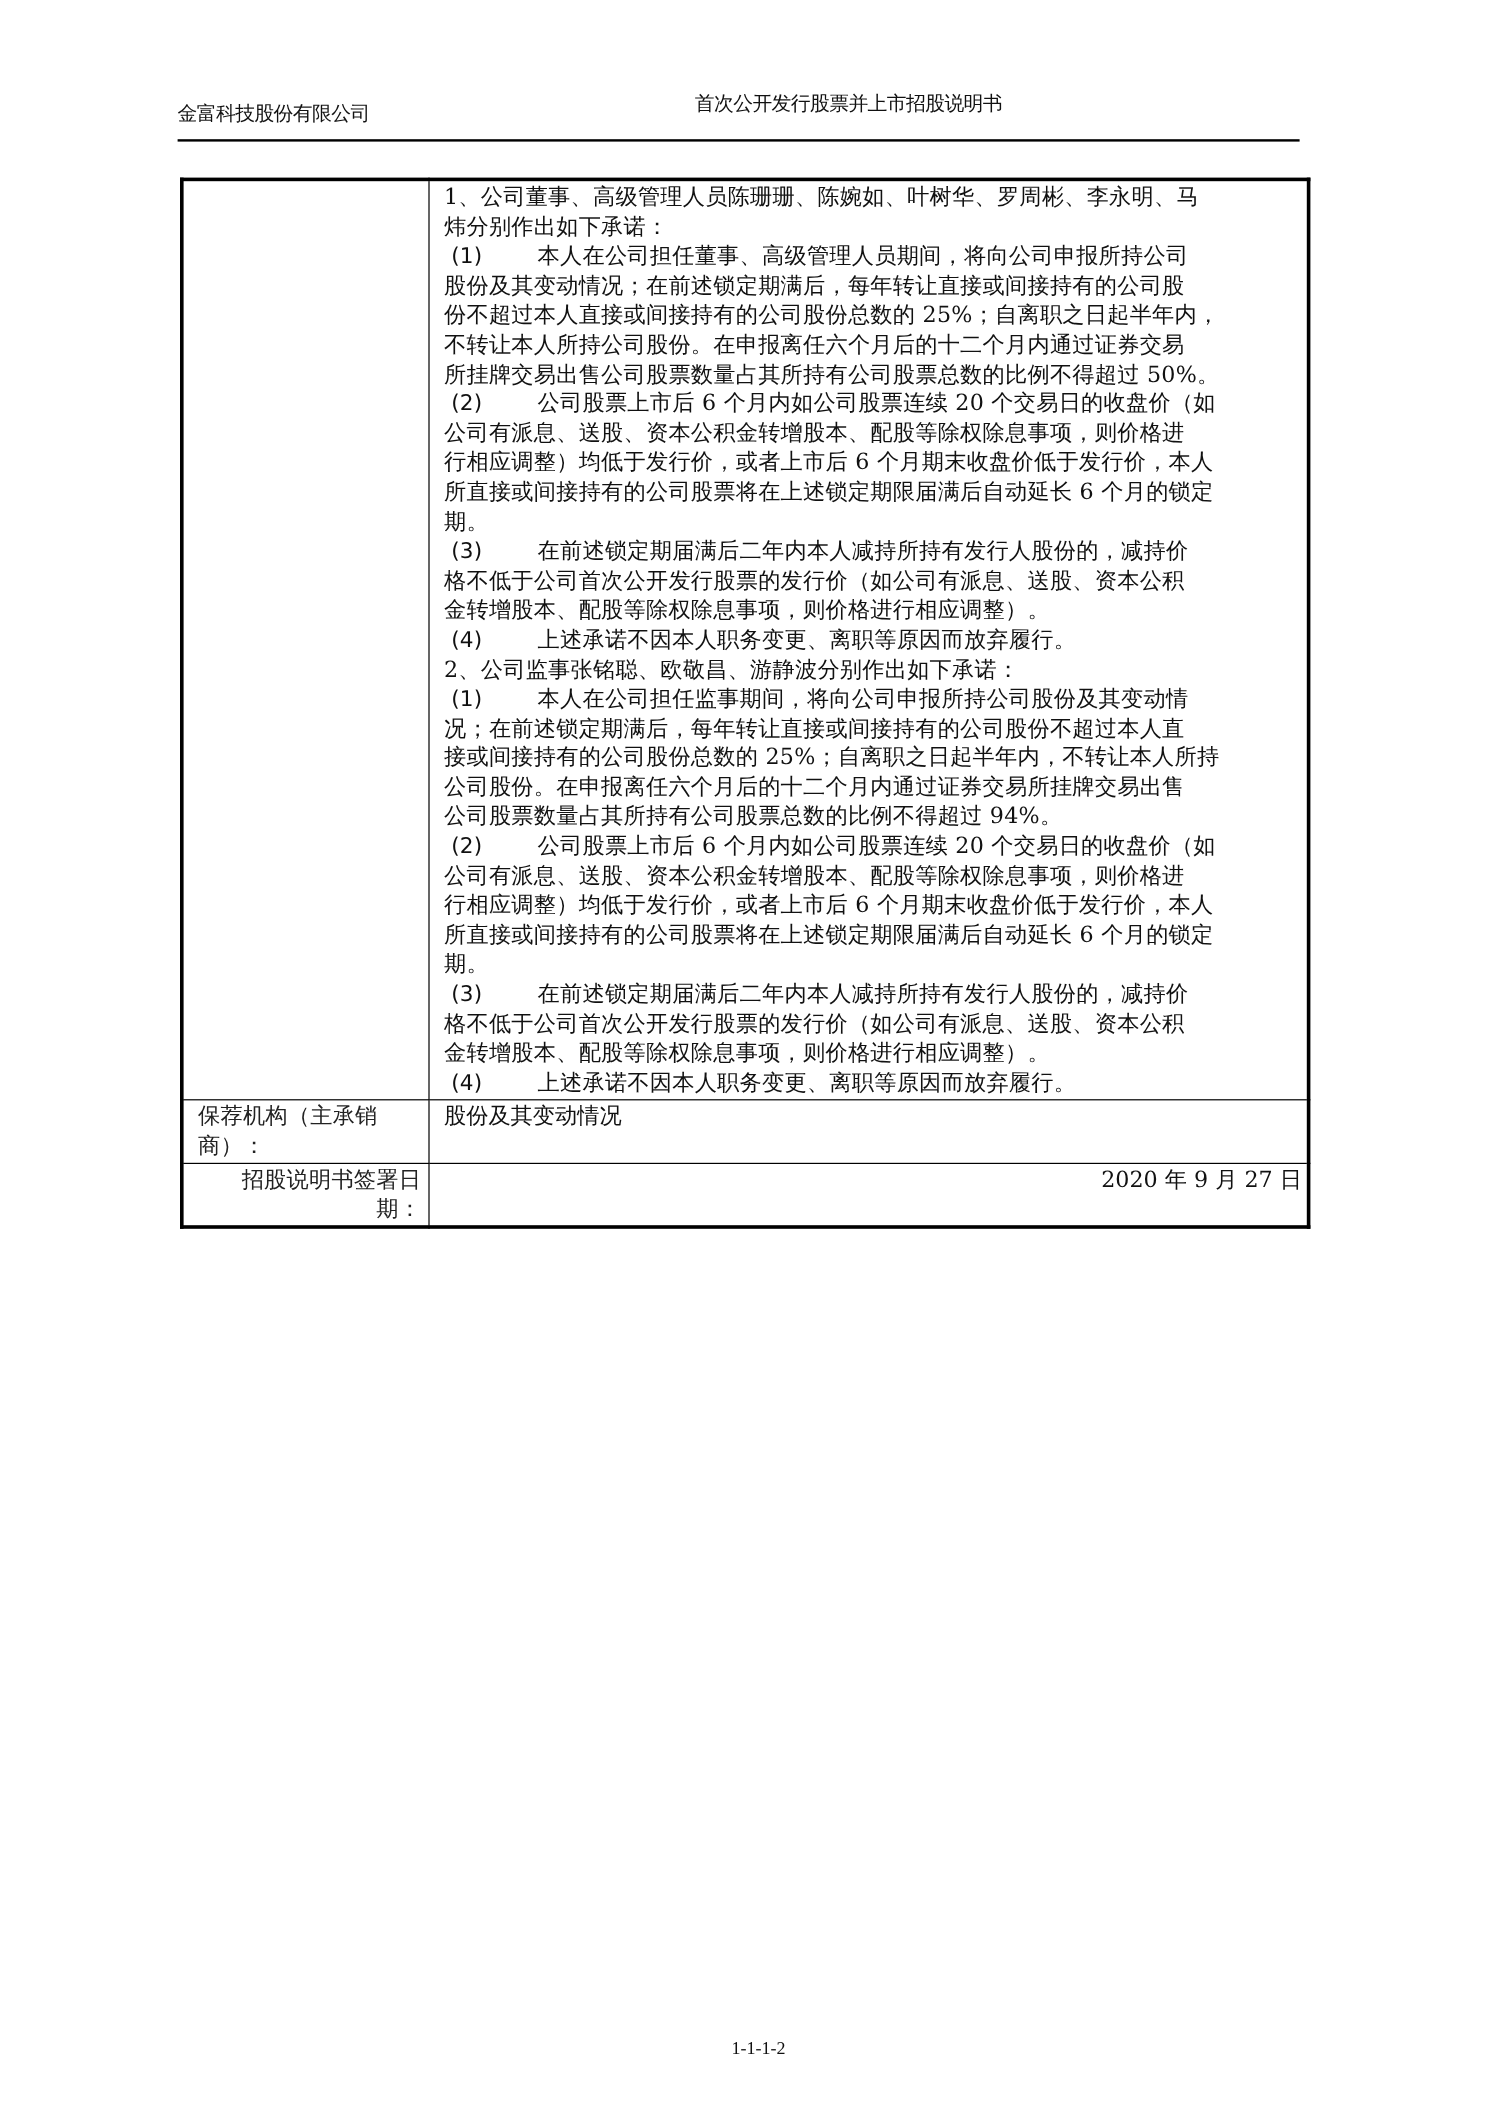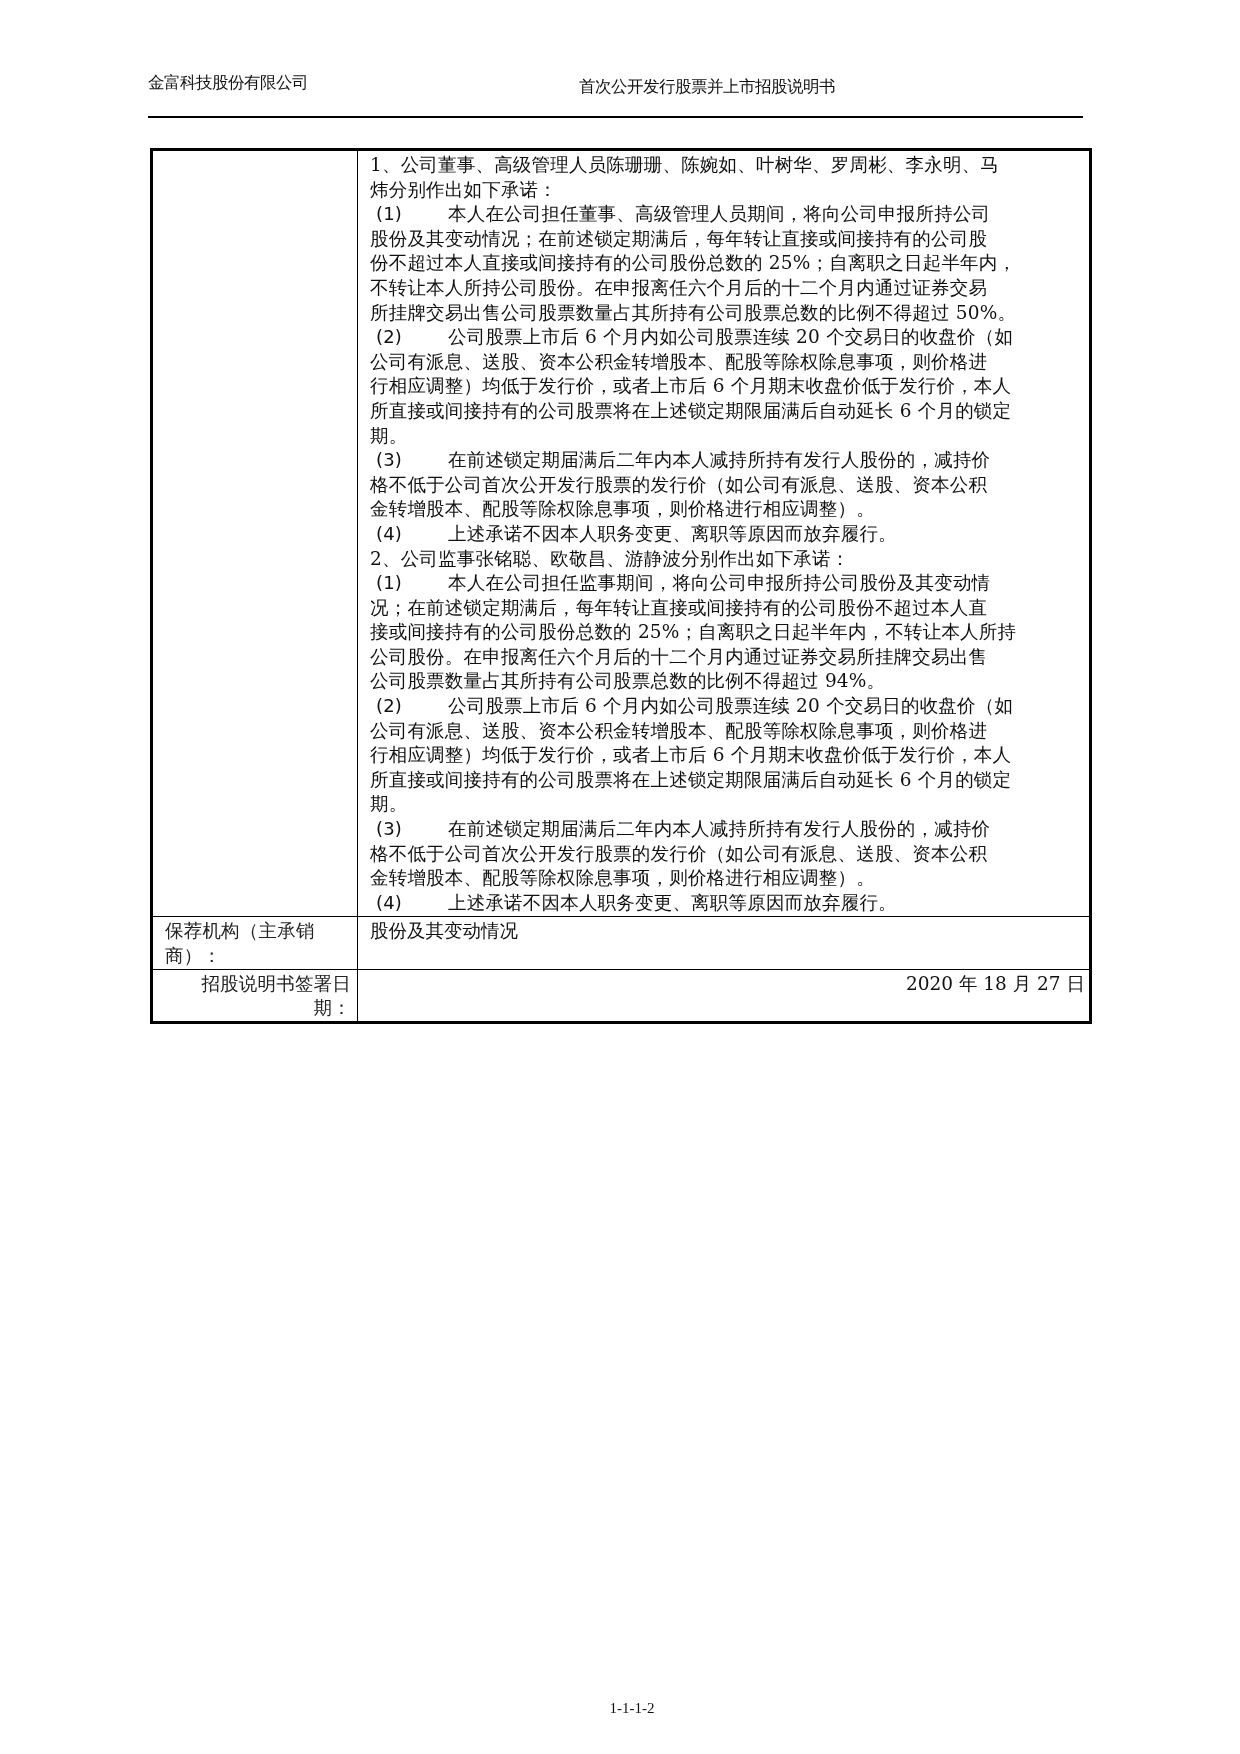--- a/index.html
+++ b/index.html
@@ -1,19 +1,19 @@
 <!DOCTYPE html>
 <html><head>
 <meta charset="utf-8">
 <style>
   html, body { margin:0; padding:0; background:#ffffff; }
   body { width:1240px; height:1754px; position:relative; overflow:hidden;
          font-family:"DejaVu Serif","Liberation Serif",serif; color:#111; }
   .header { position:absolute; top:72px; left:148px; width:935px; height:44px; border-bottom:2px solid #000; }
-  .header .left { position:absolute; left:0; top:0; font-family:Liberation Mono, monospace; font-size:16.5px; letter-spacing:-0.5px; }
+  .header .left { position:absolute; left:0; top:12px; font-family:Liberation Mono, monospace; font-size:16.5px; letter-spacing:-0.5px; }
   .header .center { position:absolute; left:410px; top:4px; font-family:"DejaVu Sans","Liberation Sans",sans-serif; font-size:16.5px; letter-spacing:-0.5px;margin-left:21px; }
   table.main { position:absolute; top:148px; left:150px; width:942px; border-collapse:collapse; border:3px solid #000; }
   table.main td { border:1.5px solid #000; vertical-align:top; font-size:18.5px; line-height:24.6px; padding:0; }
   td.label { width:186px; padding:2px 6px 0 12px !important; color:#222; }
   td.content { padding:2px 4px 1px 12px !important; }
   .line { white-space:nowrap; display:block; letter-spacing:0.2px; }
   .num { font-family:"DejaVu Sans","Liberation Sans",sans-serif; font-size:18px; display:inline-block; width:72px; padding-left:6px; }
   .row-date td { vertical-align:middle;text-align:right; }
   .footer { position:absolute; top:1700px; left:0; width:1240px; text-align:center; font-size:15px; font-family:"Liberation Serif","DejaVu Serif",serif;margin-left:12px; }
 </style>
@@ -81,18 +81,18 @@
       <span class="line">保荐机构（主承销</span>
       <span class="line">商）：</span>
     </td>
     <td class="content">股份及其变动情况</td>
   </tr>
   <tr class="row-date">
     <td class="label">
       <span class="line">招股说明书签署日</span>
       <span class="line">期：</span>
     </td>
-    <td class="content">2020 年 18 月 27 日</td>
+    <td class="content">2020 年 9 月 27 日</td>
   </tr>
 </tbody>
   </table>
 
 <div class="footer">1-1-1-2</div>
 
 </body></html>

